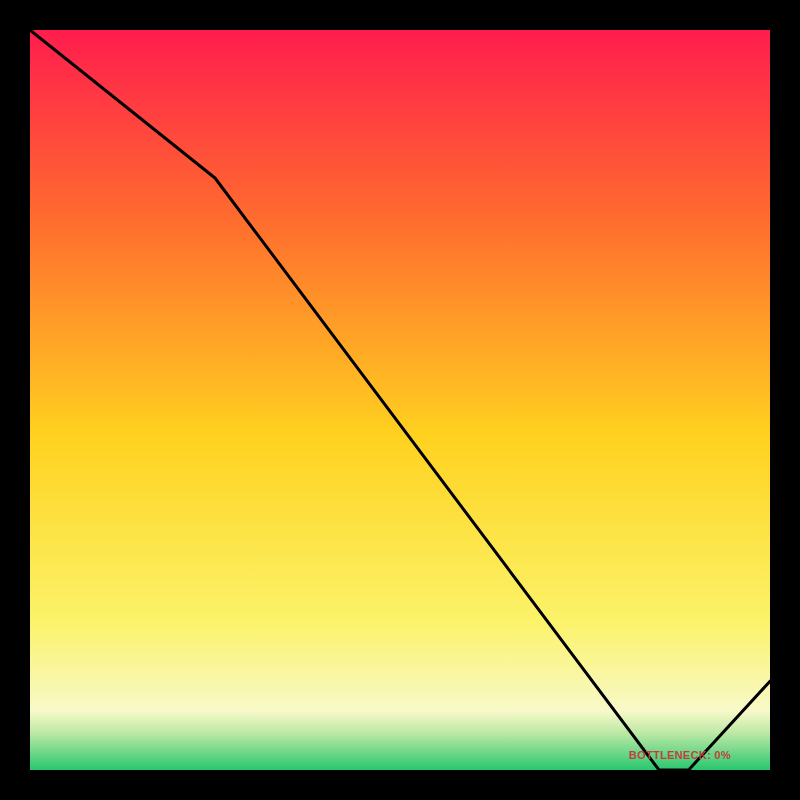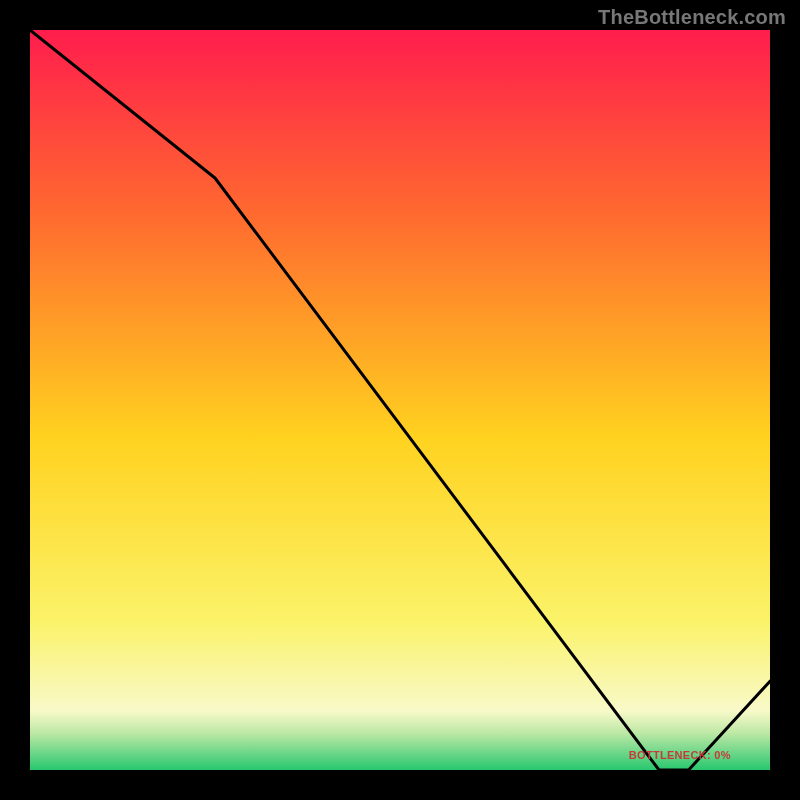--- a/index.html
+++ b/index.html
@@ -48,21 +48,20 @@
     letter-spacing: 0.3px;
     white-space: nowrap;
     text-transform: uppercase;
   }
 </style>
 </head>
 <body>
 
 <div class="stage">
 
-  <div class="attribution">TheBottleneck.com</div>
 
   <div class="plot-frame">
     <svg viewBox="0 0 740 740">
       <defs>
         <linearGradient id="bg-grad" x1="0" y1="0" x2="0" y2="1">
 
         <stop offset="0%" stop-color="#ff1d4d"></stop>
             <stop offset="25%" stop-color="#ff6a2f"></stop>
             <stop offset="55.00000000000001%" stop-color="#ffd21f"></stop>
             <stop offset="80%" stop-color="#fbf36a"></stop>

